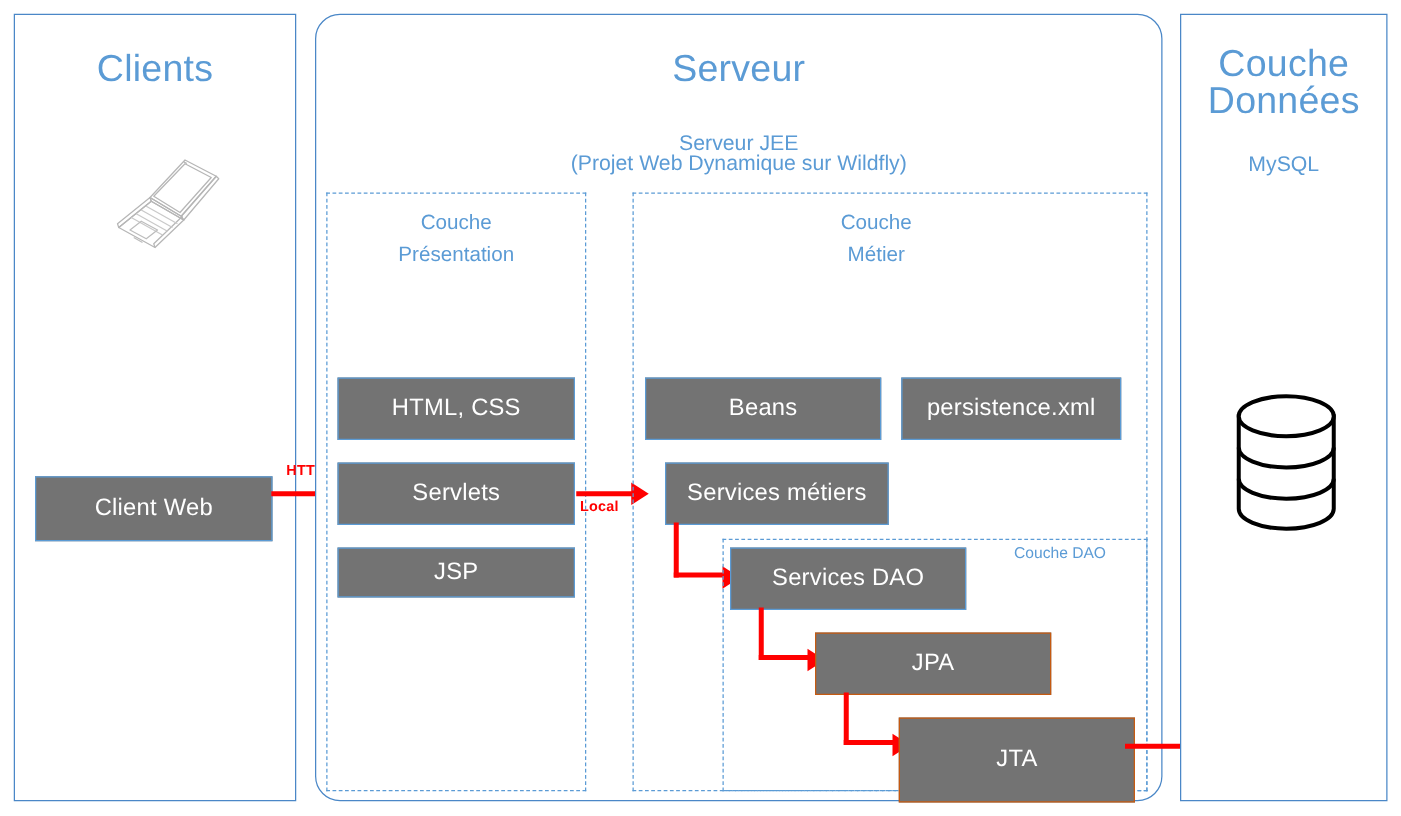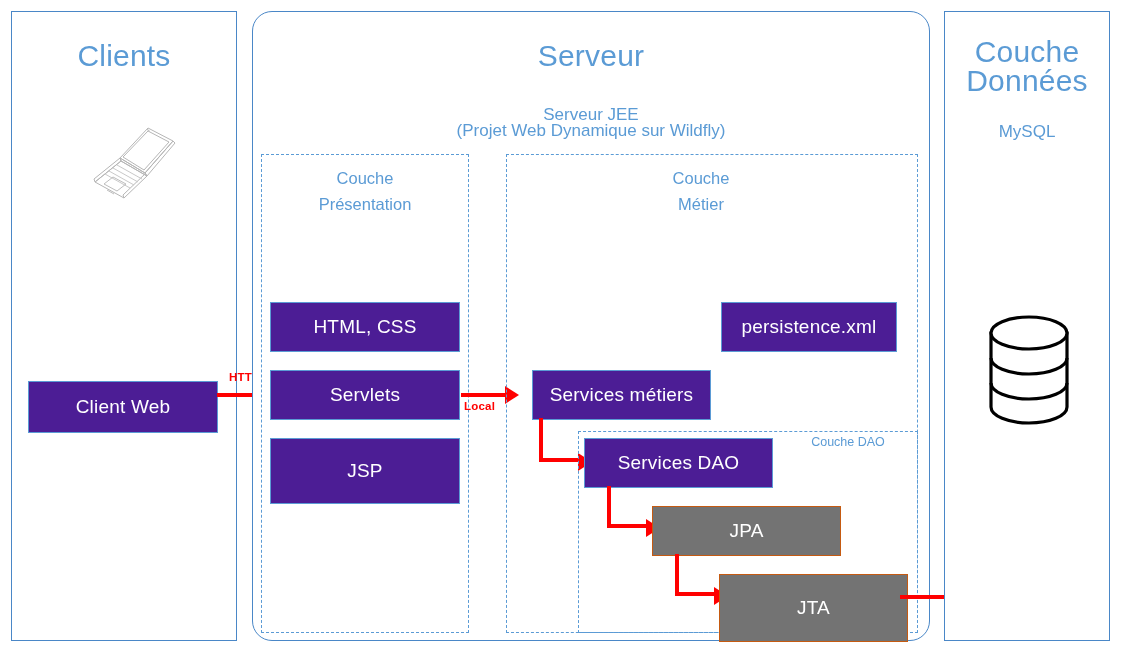--- a/index.html
+++ b/index.html
@@ -12,21 +12,21 @@
   .panel-sub{position:absolute;width:100%;text-align:center;color:#5B9BD5;font-size:17px;line-height:16px;}
 
   
   .layer{position:absolute;border:1.6px dashed #5B9BD5;box-sizing:border-box;background:transparent;}
   .layer-title{position:absolute;text-align:center;color:#5B9BD5;font-size:16.5px;line-height:25px;}
   .layer-title.small{font-size:12.5px;line-height:16px;}
 
   
   .node{position:absolute;box-sizing:border-box;display:flex;align-items:center;justify-content:center;
         color:#ffffff;font-size:19px;letter-spacing:.2px;}
-  .node.blue{background:#4c1d95;border:1px solid #5B9BD5;}
+  .node.blue{background:#737373;border:1px solid #5B9BD5;}
   .node.orange{background:#737373;border:1px solid #C55A11;}
 
   
   .conn{position:absolute;background:#FF0000;}
   .conn.h{height:4px;}
   .conn.v{width:4px;}
   .arrowhead{position:absolute;width:0;height:0;}
   .arrowhead.right{border-top:9px solid transparent;border-bottom:9px solid transparent;border-left:14px solid #FF0000;}
   .arrowhead.up{border-left:9px solid transparent;border-right:9px solid transparent;border-bottom:14px solid #FF0000;}
   .conn-label{position:absolute;color:#FF0000;font-size:11.5px;font-weight:bold;letter-spacing:.2px;white-space:nowrap;}
@@ -81,32 +81,35 @@
   <div class="layer" style="left:261px;top:154px;width:208px;height:479px;"></div>
   <div class="layer-title" style="left:261px;top:166px;width:208px;">Couche</div>
   <div class="layer-title" style="left:261px;top:192px;width:208px;">Présentation</div>
 
   <div class="node blue" style="left:270px;top:302px;width:190px;height:50px;">
     <span>HTML, CSS</span>
   </div>
   <div class="node blue" style="left:270px;top:370px;width:190px;height:50px;">
     <span>Servlets</span>
   </div>
-  <div class="node blue" style="left:270px;top:438px;width:190px;height:66px;">
+  <div class="node blue" style="left:270px;top:438px;width:190px;height:40px;">
     <span>JSP</span>
   </div>
 
   <div class="conn h" style="left:461px;top:393px;width:48px;"></div>
   <div class="arrowhead right" style="left:505px;top:386px;"></div>
   <div class="conn-label" style="left:464px;top:400px;">Local</div>
 
   <div class="layer" style="left:506px;top:154px;width:412px;height:479px;"></div>
   <div class="layer-title" style="left:506px;top:166px;width:390px;">Couche</div>
   <div class="layer-title" style="left:506px;top:192px;width:390px;">Métier</div>
 
+  <div class="node blue" style="left:516px;top:302px;width:189px;height:50px;">
+    <span>Beans</span>
+  </div>
   <div class="node blue" style="left:721px;top:302px;width:176px;height:50px;">
     <span>persistence.xml</span>
   </div>
   <div class="node blue" style="left:500px;top:370px;width:179px;height:50px;margin-left:32px;">
     <span>Services métiers</span>
   </div>
 
   <div class="conn v" style="left:539px;top:418px;height:44px;"></div>
   <div class="conn h" style="left:539px;top:458px;width:42px;"></div>
   <div class="arrowhead right" style="left:578px;top:453px;"></div>

